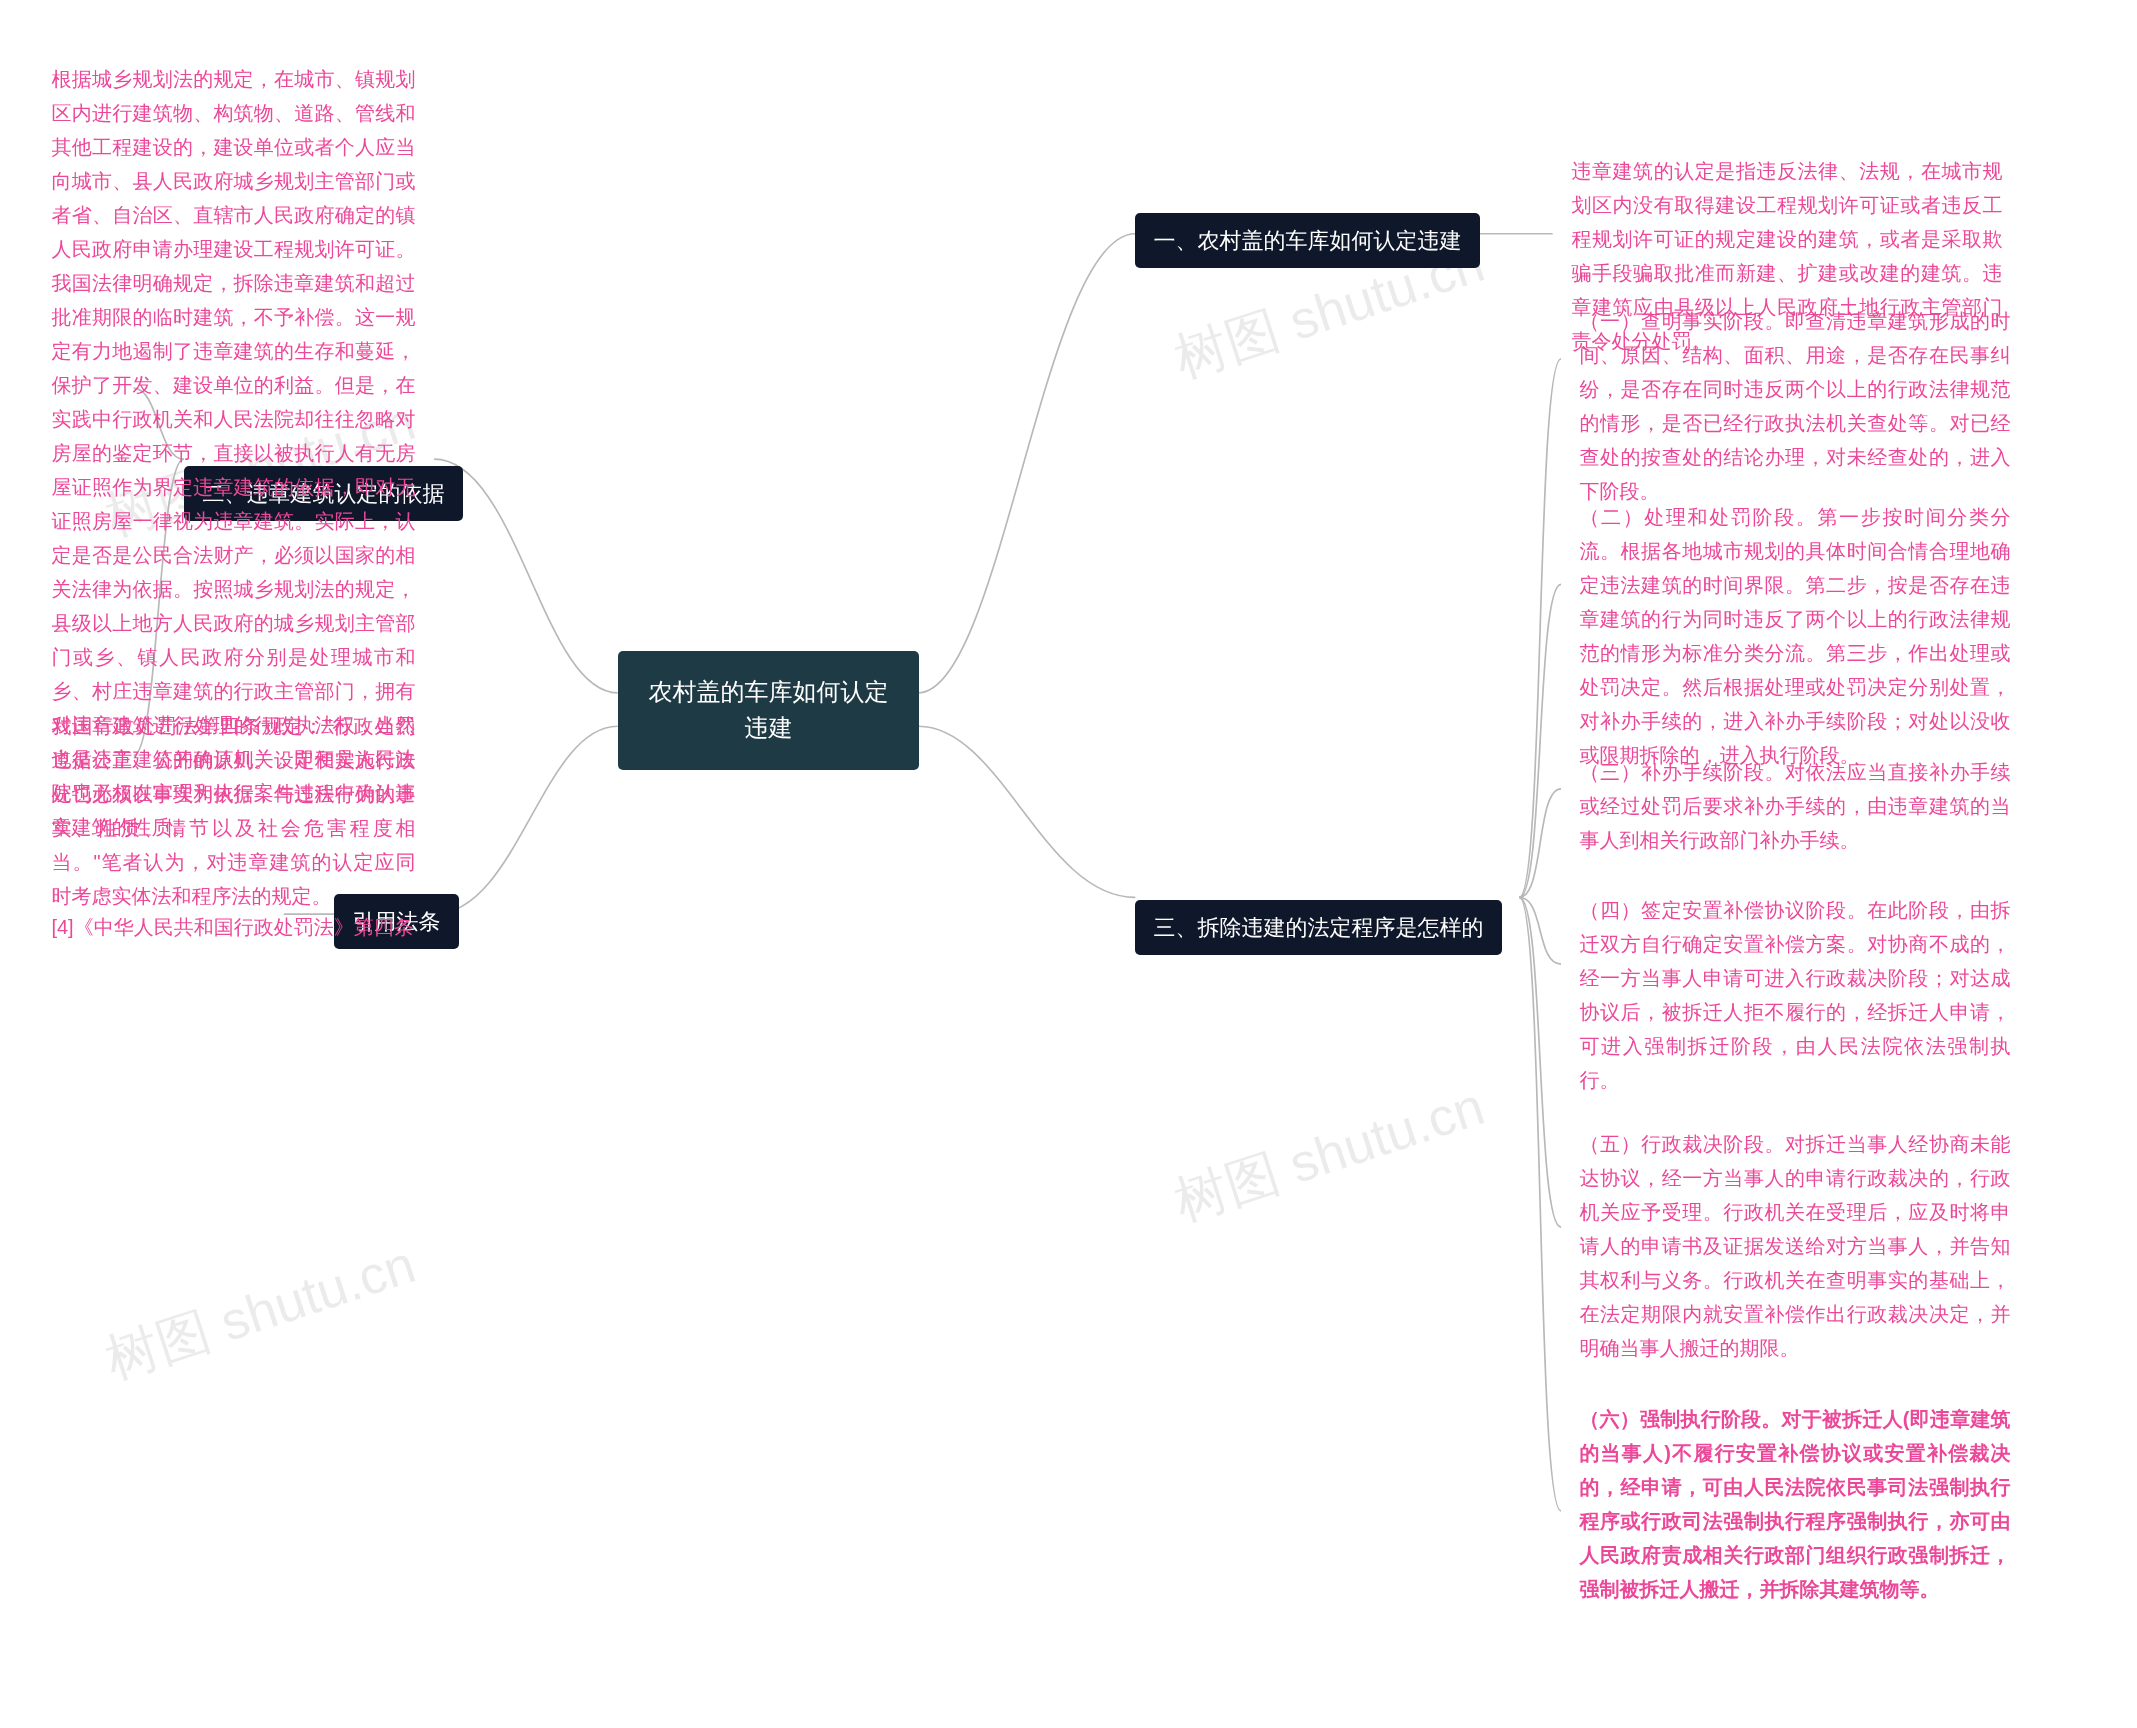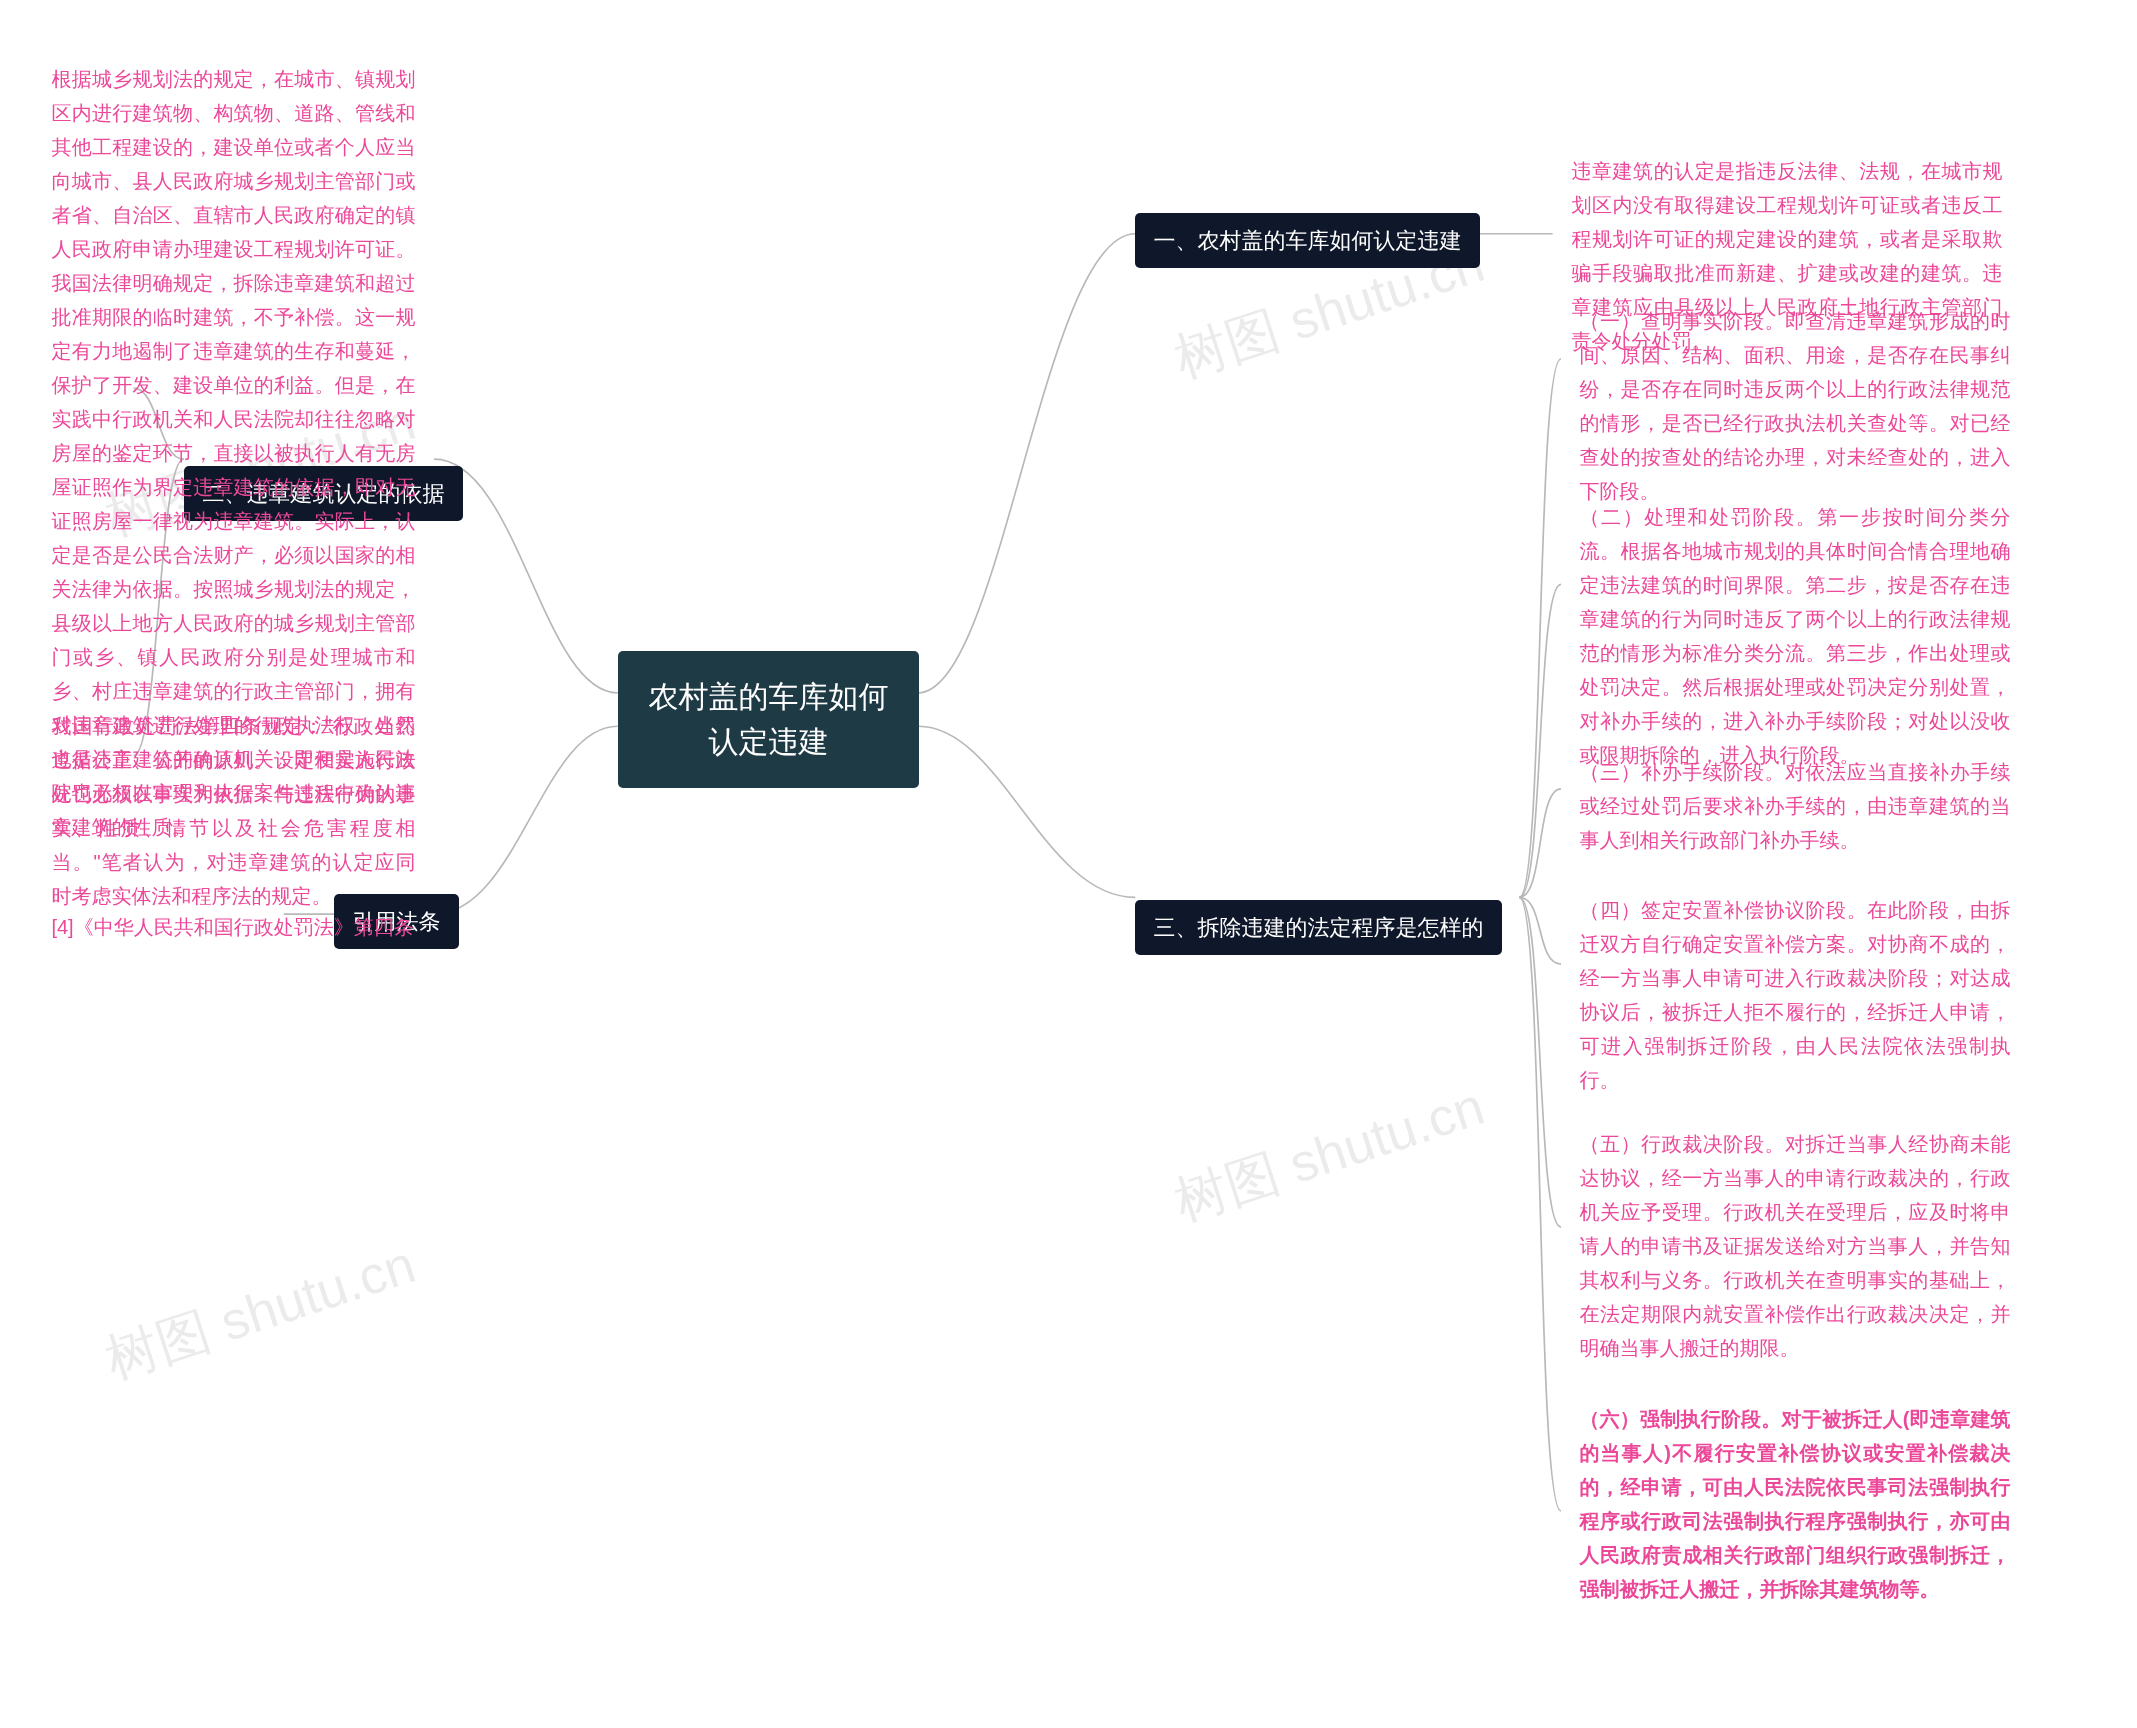--- a/index.html
+++ b/index.html
@@ -25,21 +25,21 @@
     position: absolute;
     box-sizing: border-box;
     border-radius: 5px;
     padding: 11.7px 18.4px;
     font-size: 20px;
     line-height: 1.45;
   }
   .root {
     background: #1e3a44;
     color: #fff;
-    font-size: 30px;
+    font-size: 24px;
     text-align: center;
     padding: 23.4px 25px;
     line-height: 1.5;
     width: 301px;
   }
   .branch {
     background: #0f172a;
     color: #fff;
     font-size: 22px;
     white-space: nowrap;

